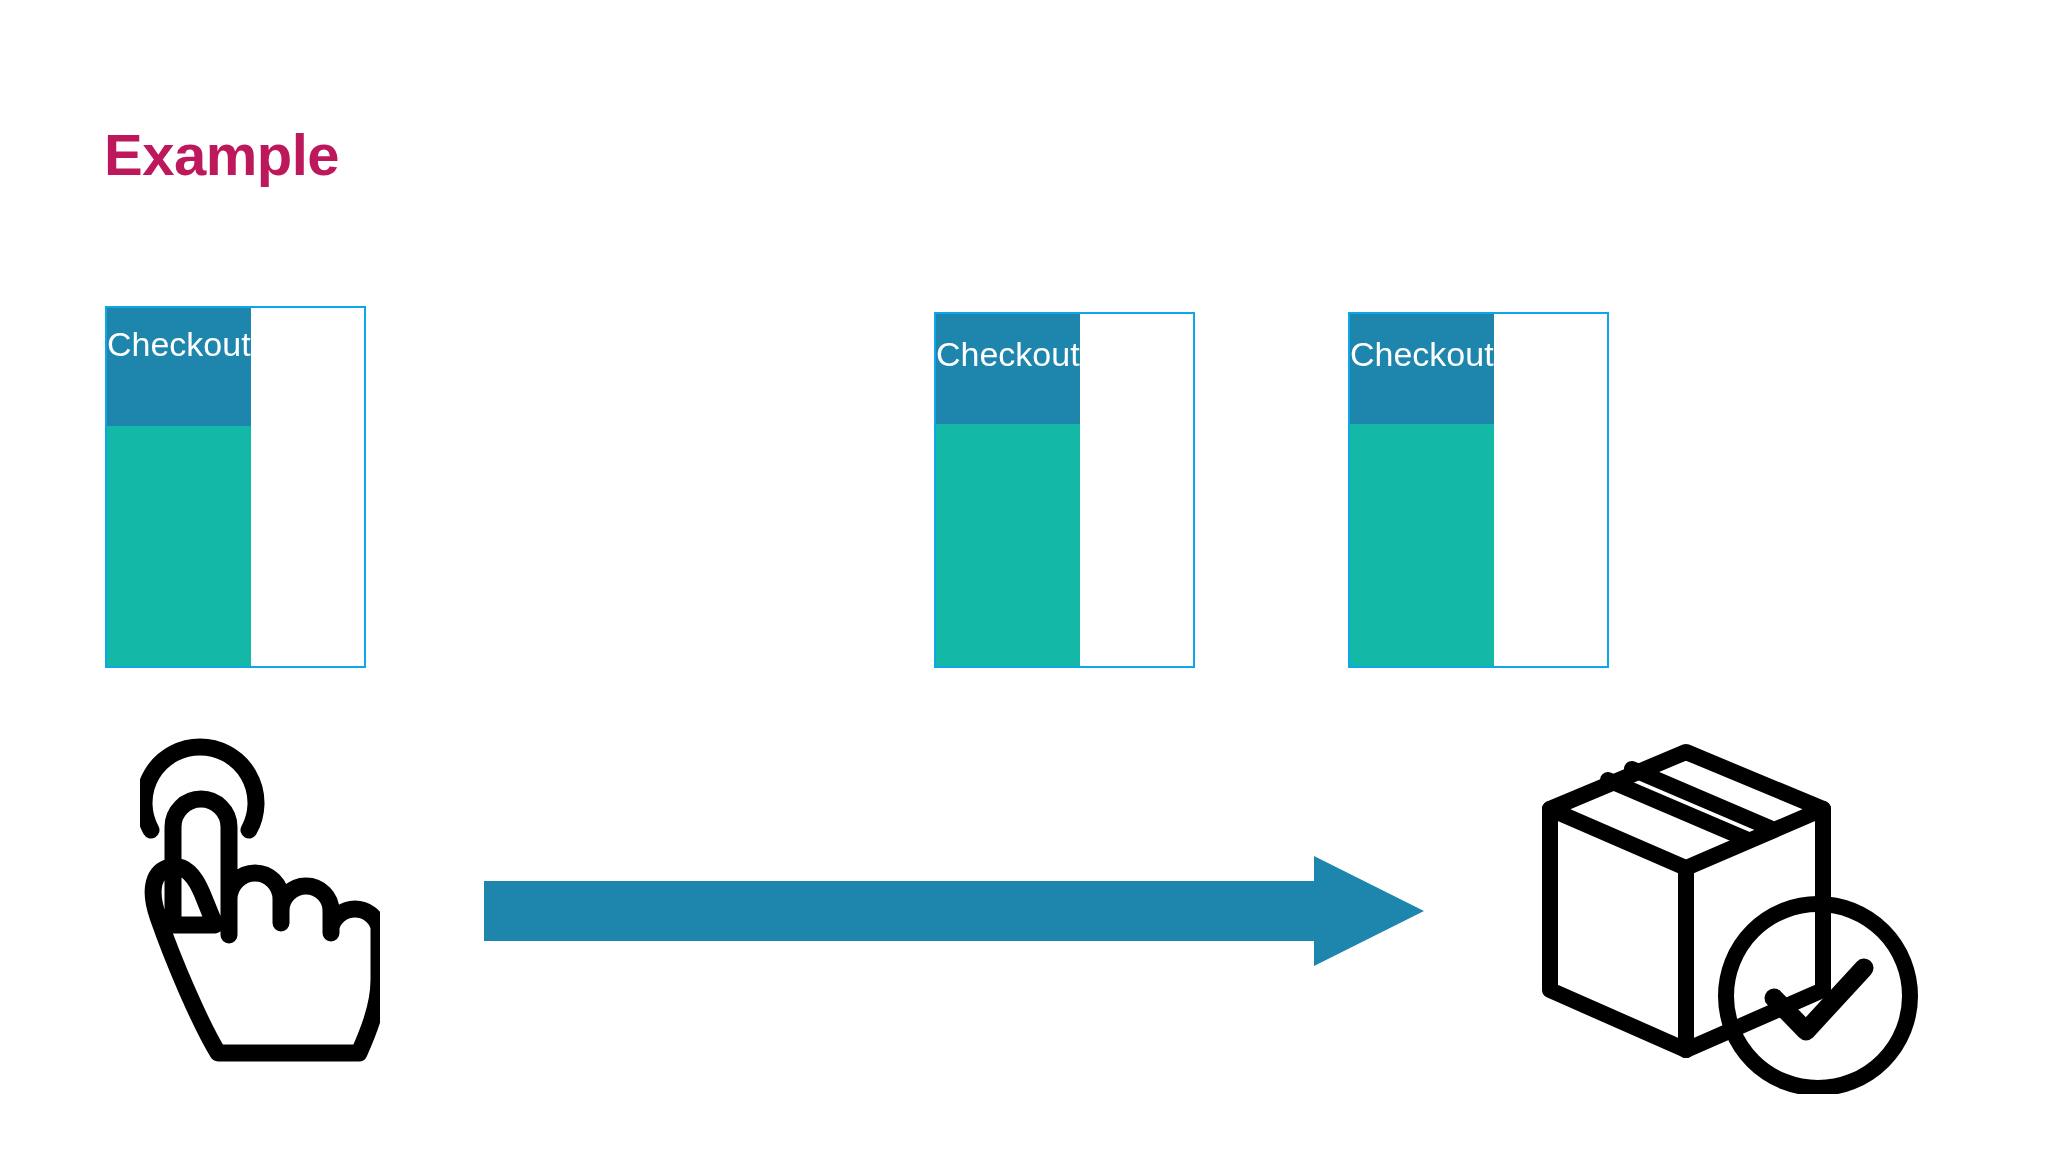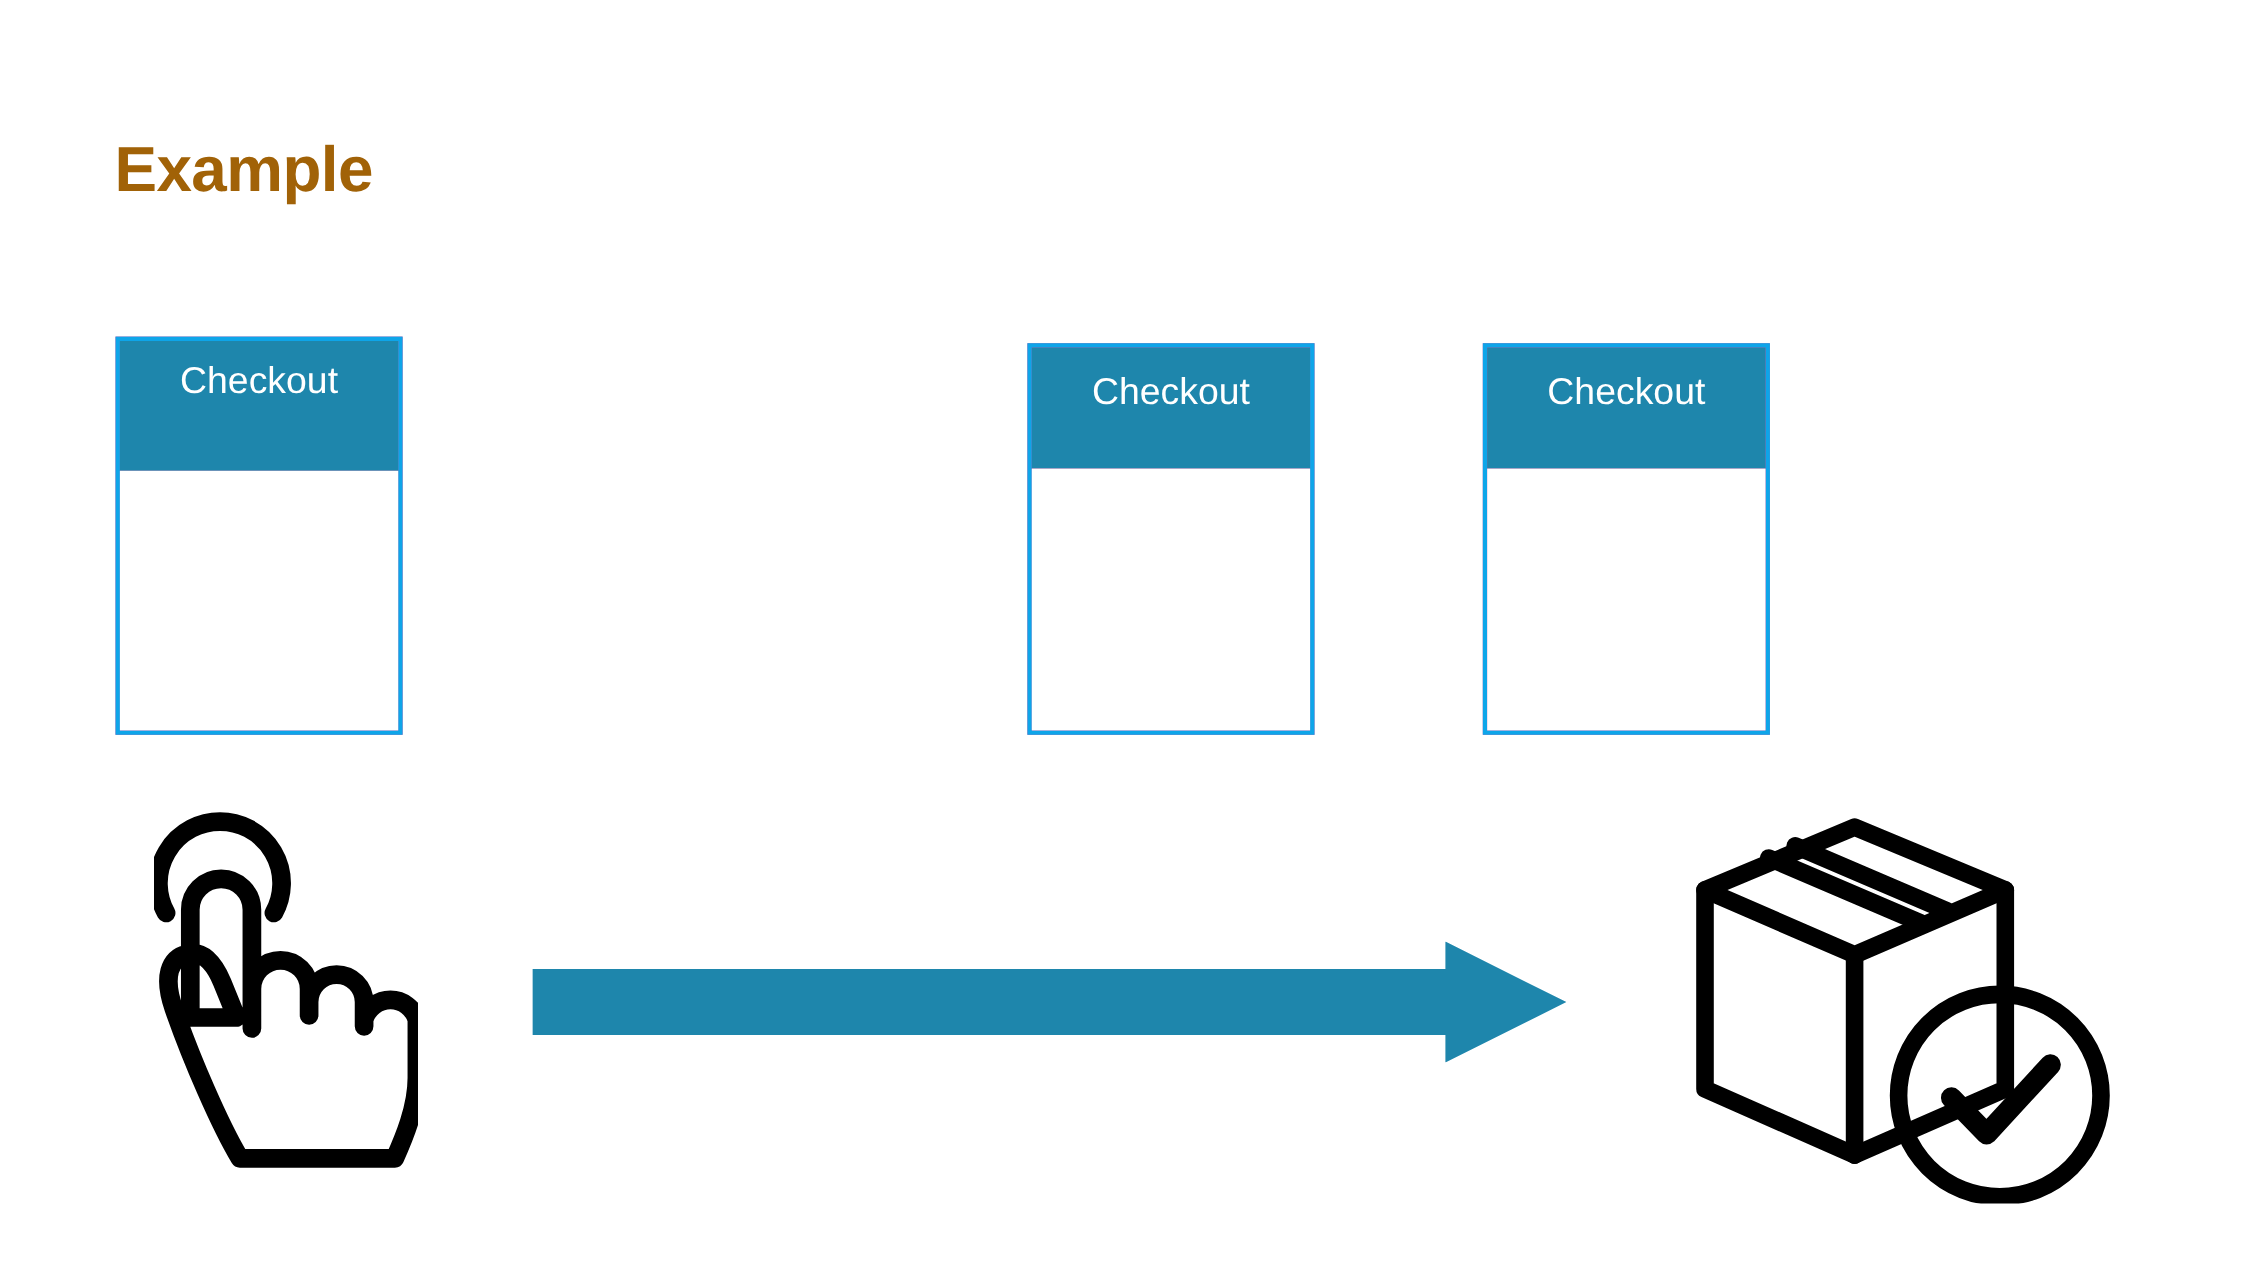--- a/index.html
+++ b/index.html
@@ -20,34 +20,34 @@
     background: #ffffff;
   }
 
   
   #page-title {
     position: absolute;
     left: 104px;
     top: 126px;
     font-size: 58px;
     font-weight: bold;
-    color: #a16207;
+    color: #be185d;
     letter-spacing: -0.5px;
     line-height: 1.0;
     white-space: nowrap;
   }
 
   
   .card {
     position: absolute;
     box-sizing: border-box;
-    border: 4px solid #0ea5e9;
-    background: #ec4899;
+    border: 2px solid #0ea5e9;
+    background: #14b8a6;
     display: flex;
-    flex-direction: column;
+    flex-direction: row;
   }
   .card-header {
     box-sizing: border-box;
     background: #1E86AC;
     color: #ffffff;
     font-size: 34px;
     font-weight: normal;
     text-align: center;
     line-height: 1.1;
     overflow: hidden;

